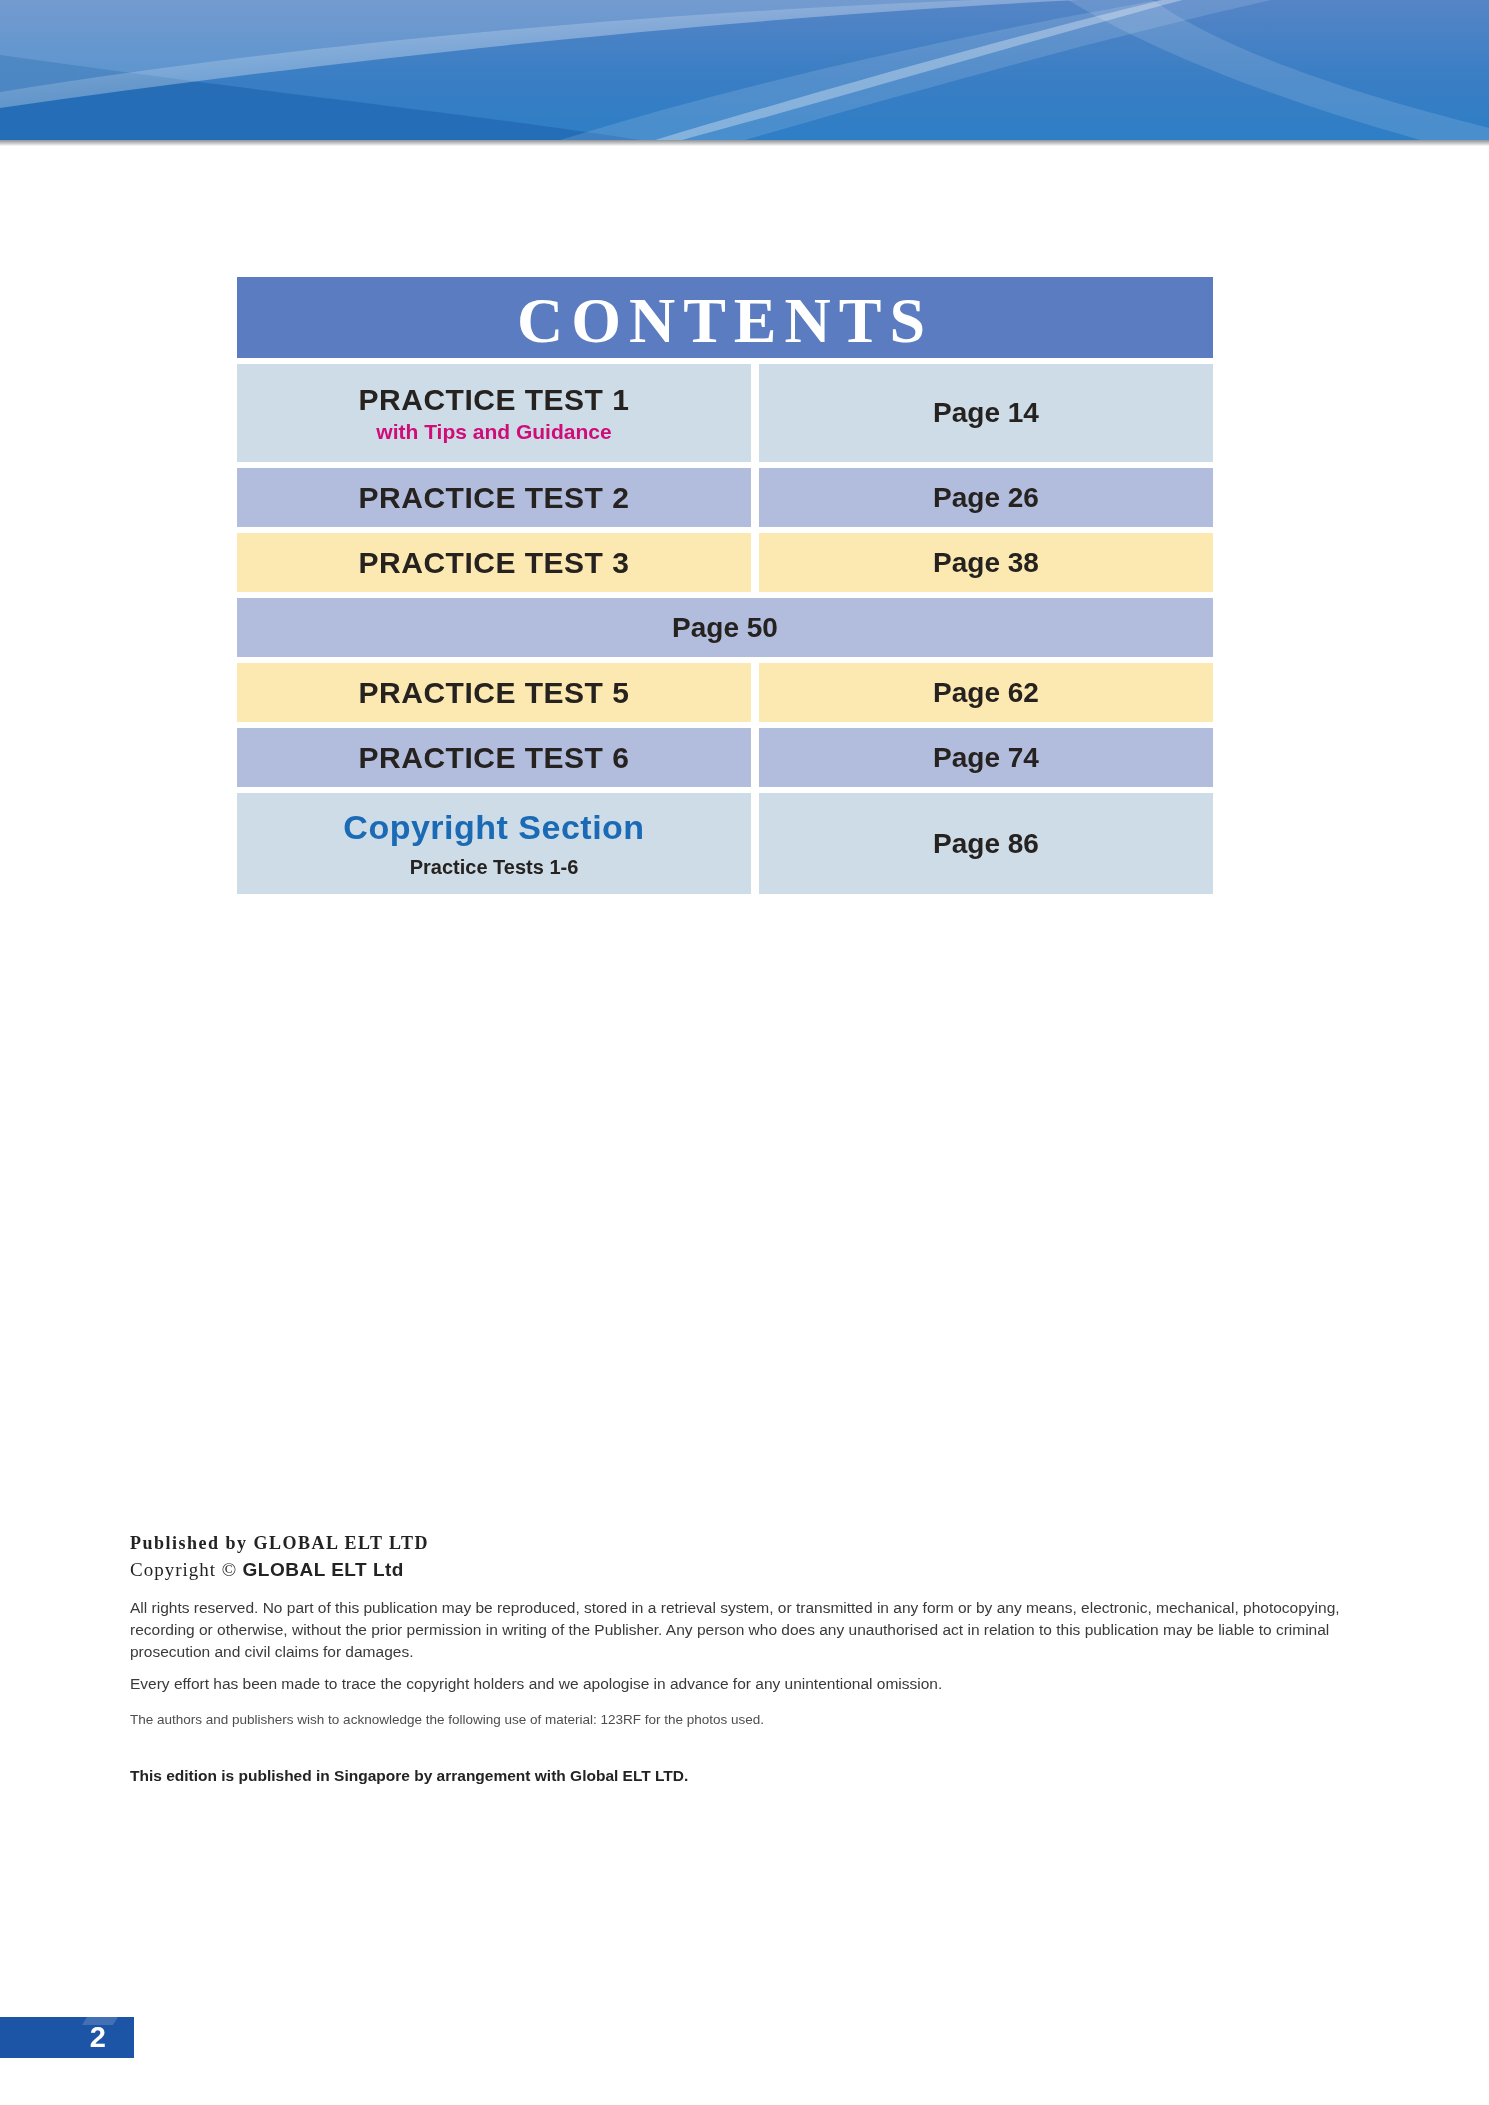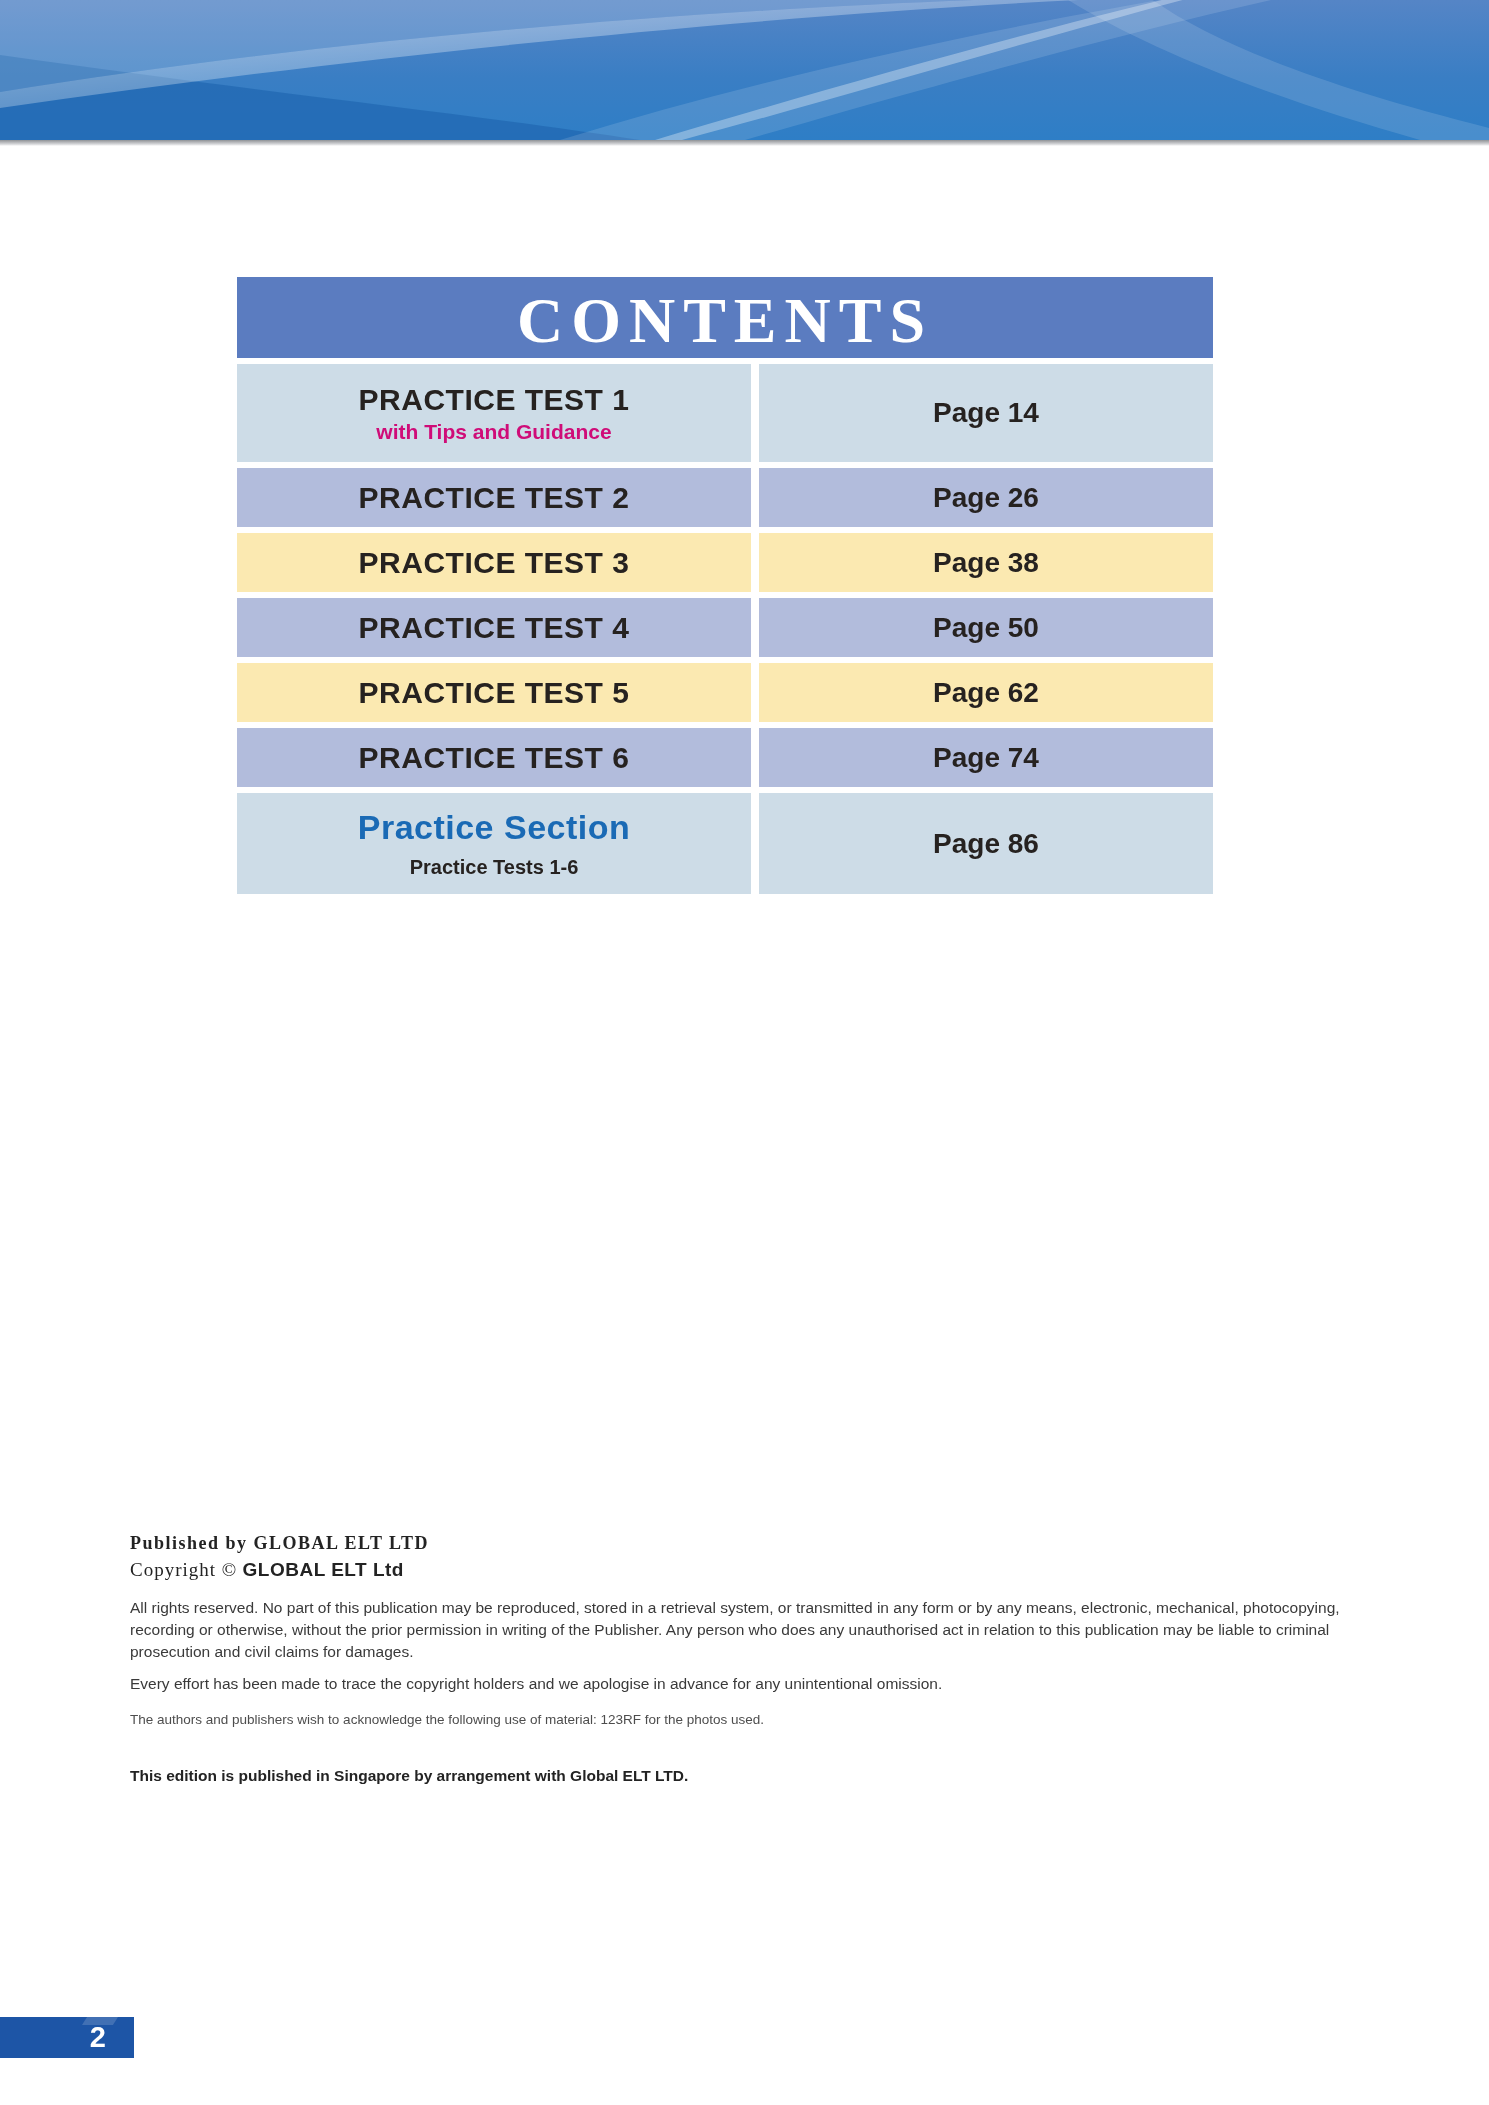--- a/index.html
+++ b/index.html
@@ -136,23 +136,20 @@
       </div>
       <div class="row">
         <div class="cell-left bg-yellow">
           <span class="label-test">PRACTICE TEST 3</span>
         </div>
         <div class="cell-right bg-yellow">
           <span class="page-label">Page 38</span>
         </div>
       </div>
       <div class="row">
-        <div class="cell-left bg-lavender">
-          <span class="label-test">PRACTICE TEST 4</span>
-        </div>
         <div class="cell-right bg-lavender">
           <span class="page-label">Page 50</span>
         </div>
       </div>
       <div class="row">
         <div class="cell-left bg-yellow">
           <span class="label-test">PRACTICE TEST 5</span>
         </div>
         <div class="cell-right bg-yellow">
           <span class="page-label">Page 62</span>
@@ -161,21 +158,21 @@
       <div class="row">
         <div class="cell-left bg-lavender">
           <span class="label-test">PRACTICE TEST 6</span>
         </div>
         <div class="cell-right bg-lavender">
           <span class="page-label">Page 74</span>
         </div>
       </div>
       <div class="row tall-sp">
         <div class="cell-left bg-lightblue">
-          <span class="label-speaking">Practice Section</span>
+          <span class="label-speaking">Copyright Section</span>
           <span class="sub-dark">Practice Tests 1-6</span>
         </div>
         <div class="cell-right bg-lightblue">
           <span class="page-label">Page 86</span>
         </div>
       </div>
     </div>
 </div>
 
 <div class="footer">

